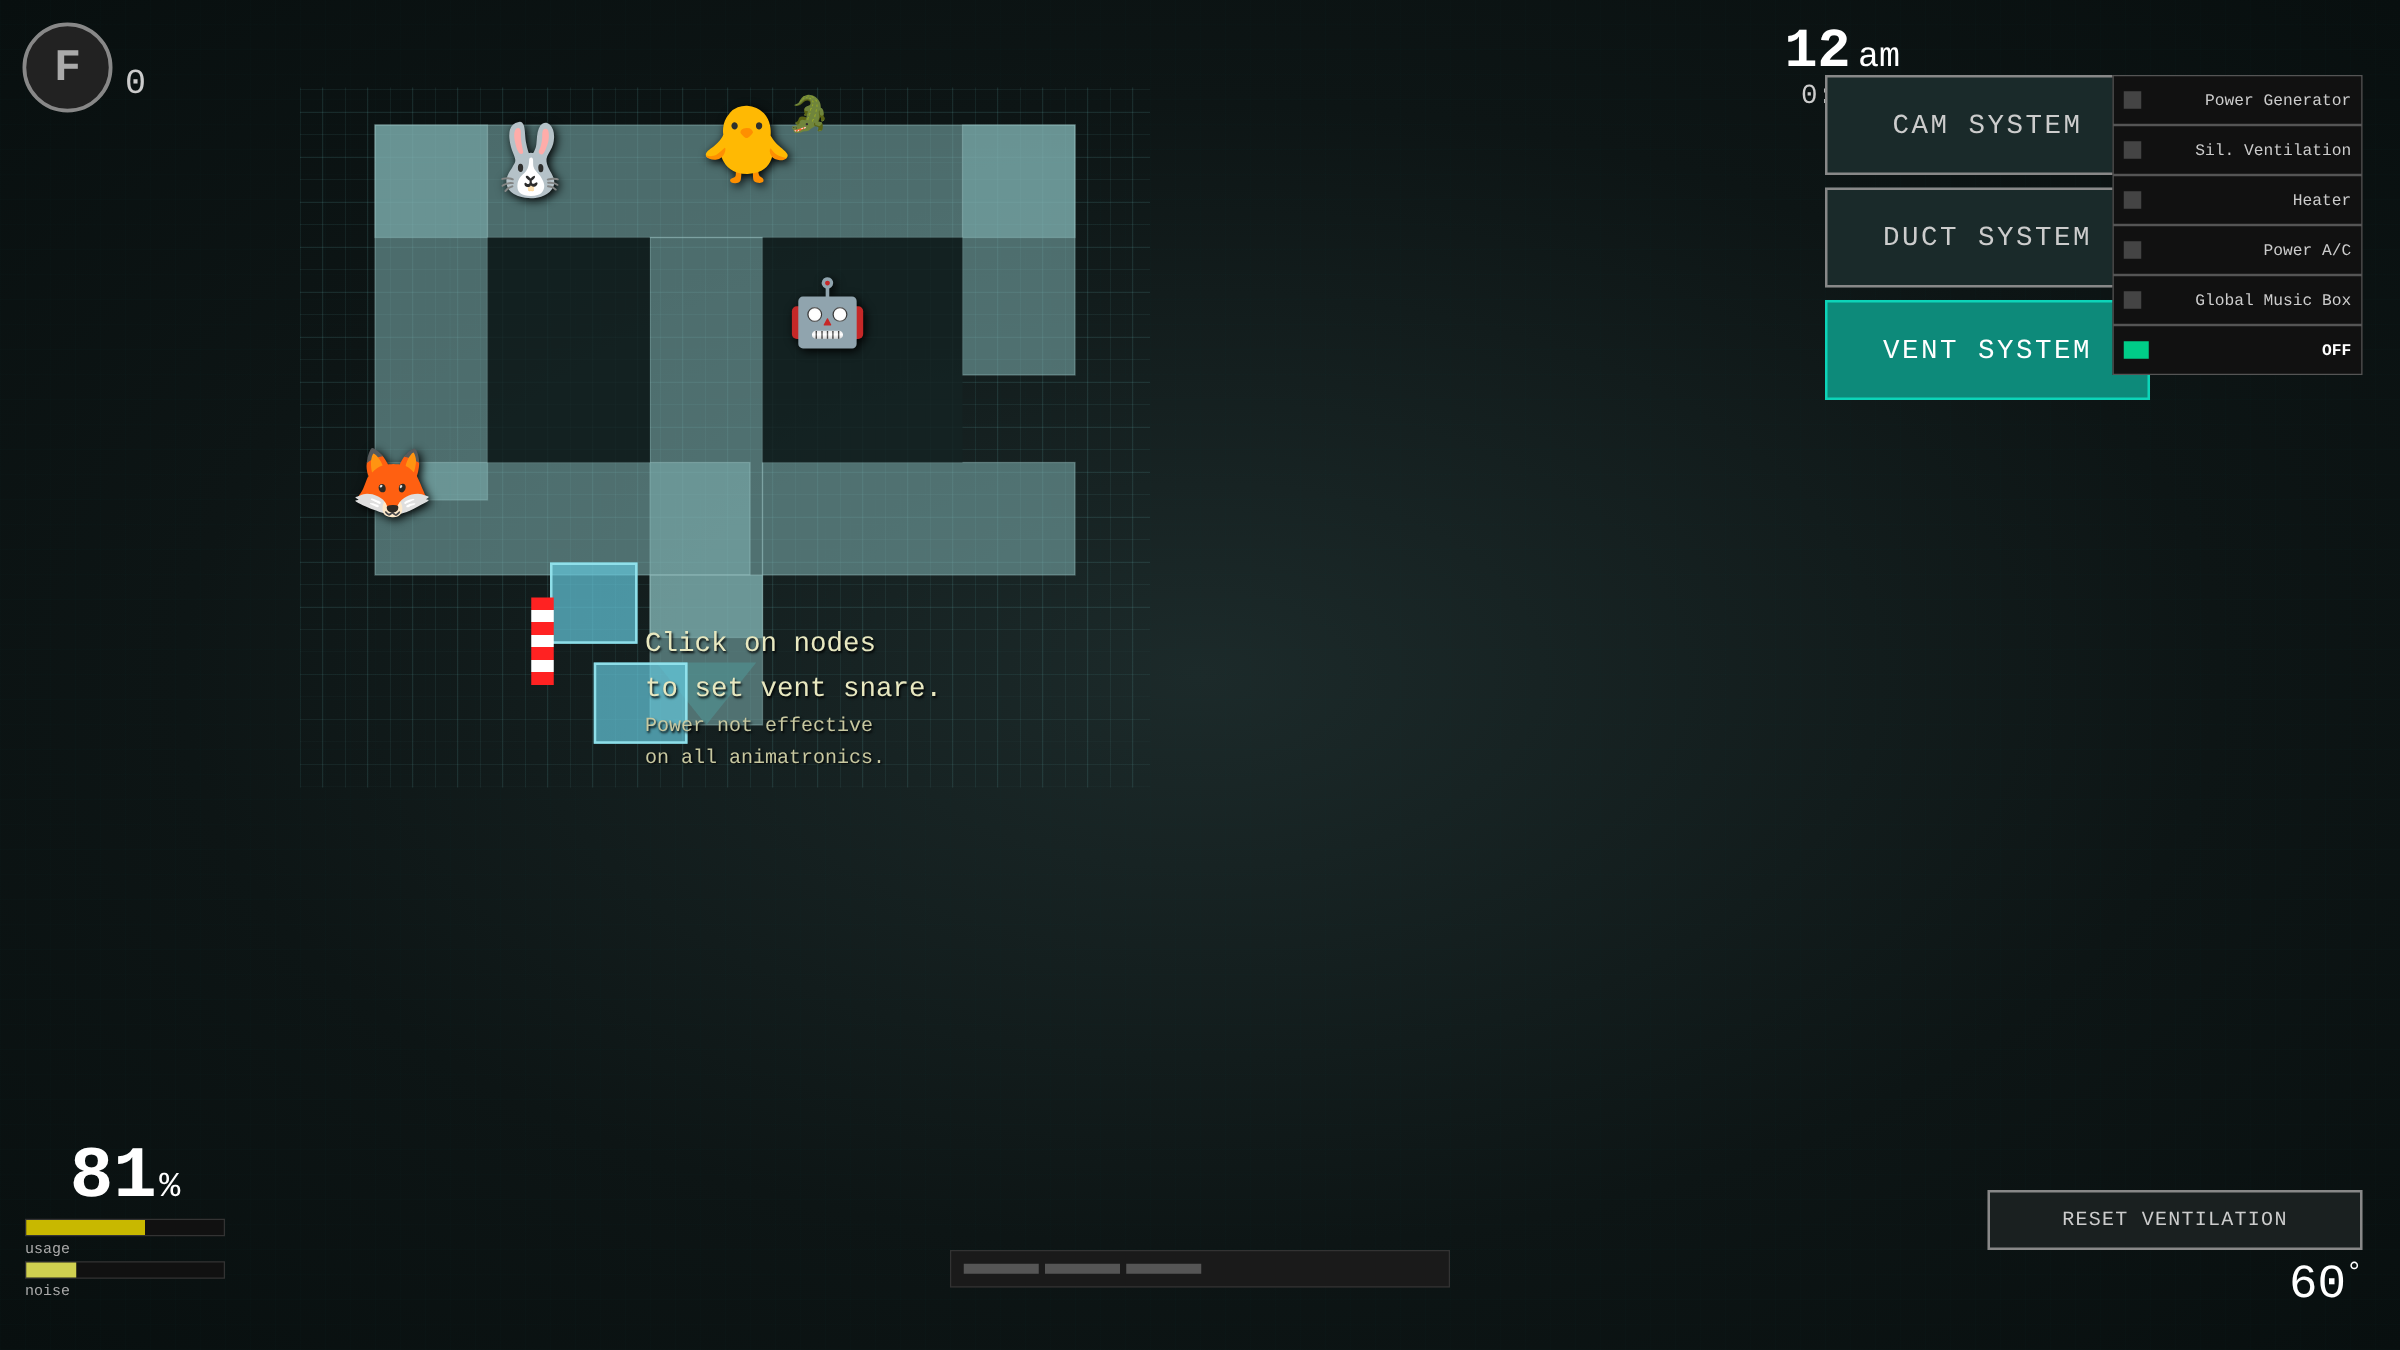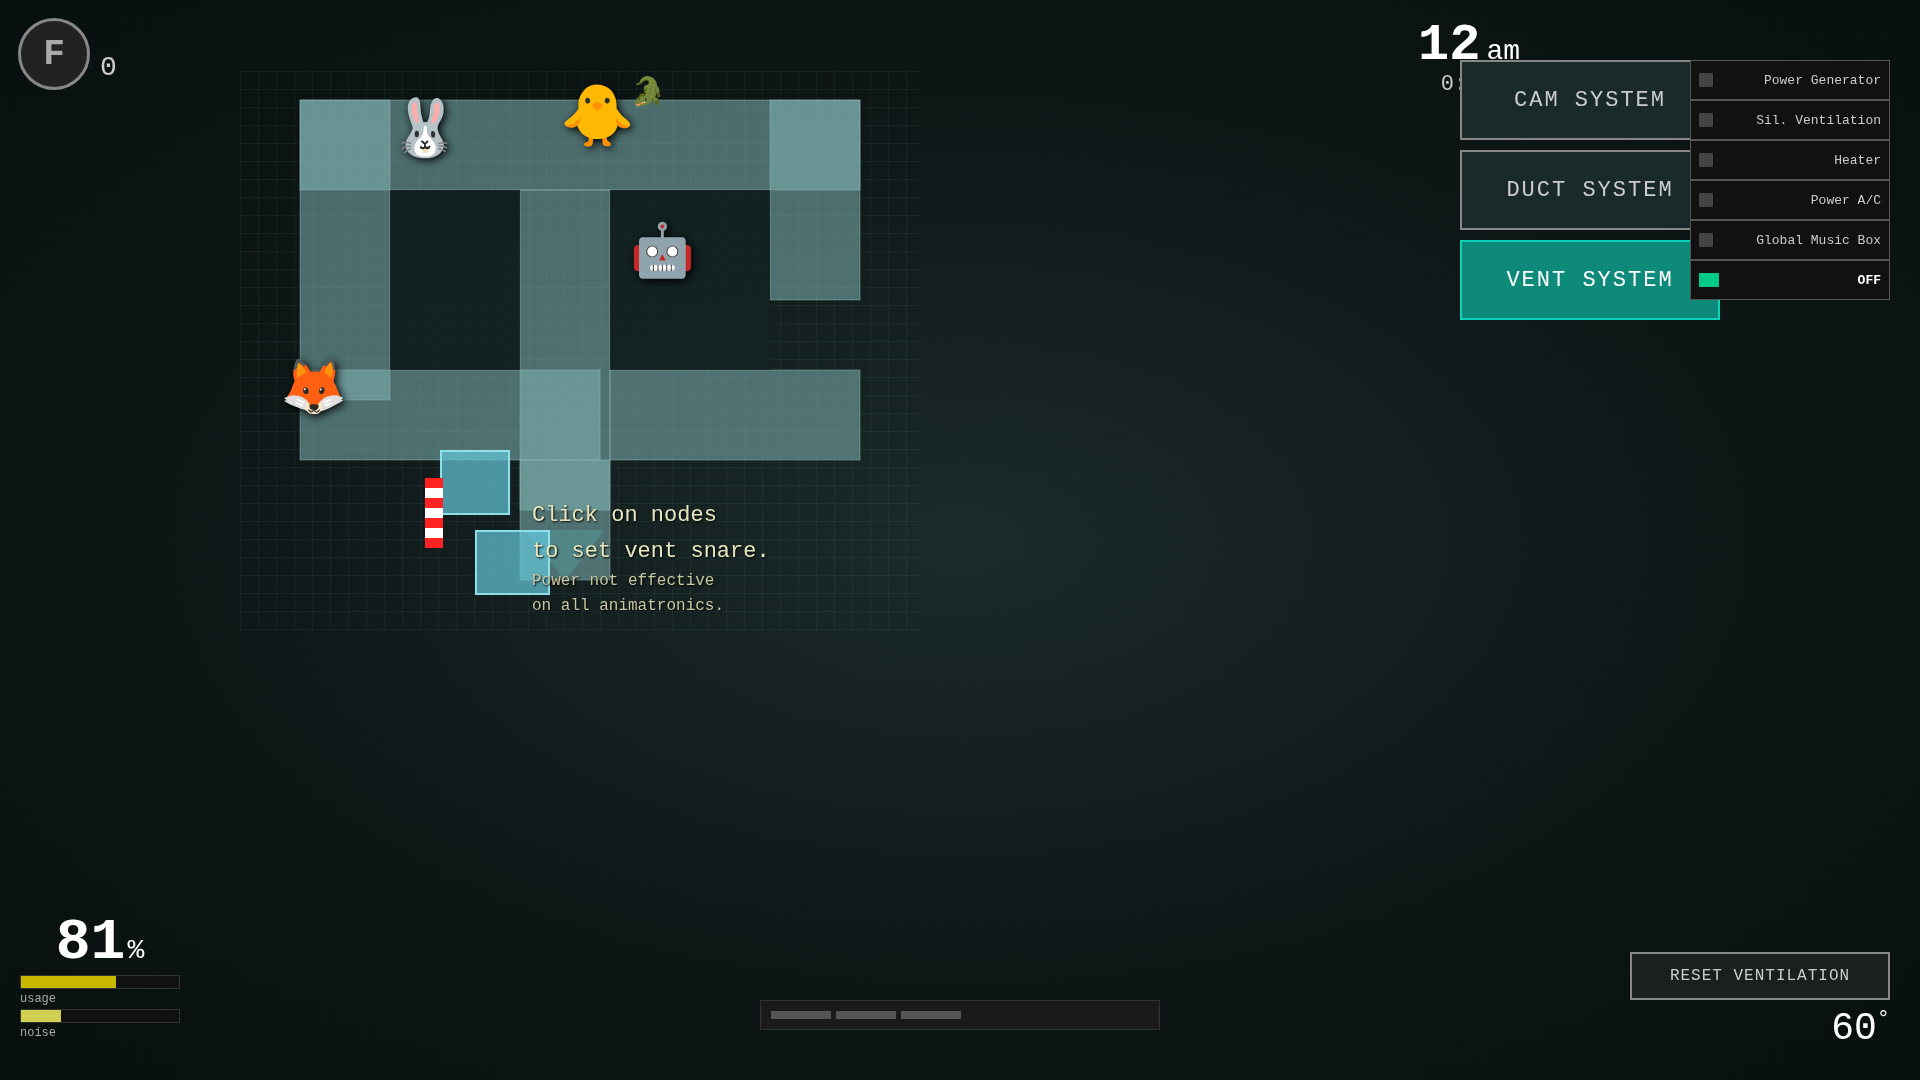--- a/index.html
+++ b/index.html
@@ -56,21 +56,21 @@
     }
 
     
     .time-display {
       position: absolute;
       top: 20px;
       right: 400px;
       text-align: right;
     }
     .time-display .hour {
-      font-size: 52px;
+      font-size: 44px;
       font-weight: bold;
       color: #fff;
       line-height: 1;
     }
     .time-display .ampm {
       font-size: 28px;
       color: #fff;
     }
     .time-display .seconds {
       font-size: 22px;
@@ -116,21 +116,21 @@
     .node {
       position: absolute;
       background: rgba(100,200,220,0.7);
       border: 2px solid rgba(150,230,240,0.9);
     }
 
     
     .instruction {
       position: absolute;
       bottom: 100px;
-      left: 480px;
+      left: 464px;
       font-size: 22px;
       color: #e8e8c0;
       line-height: 1.6;
       font-family: 'Courier New', monospace;
       text-shadow: 1px 1px 2px #000;
       padding-left: 12px;
     }
     .instruction .sub {
       font-size: 16px;
       color: #c8c8a0;
@@ -288,21 +288,21 @@
     .temp-degree {
       font-size: 22px;
       vertical-align: super;
     }
 
     
     .reset-btn {
       position: absolute;
       bottom: 80px;
       right: 30px;
-      width: 260px;
+      width: 300px;
       height: 48px;
       border: 2px solid #888;
       background: #1a2020;
       color: #ccc;
       font-family: 'Courier New', monospace;
       font-size: 16px;
       letter-spacing: 1px;
       cursor: pointer;
       display: flex;
       align-items: center;

